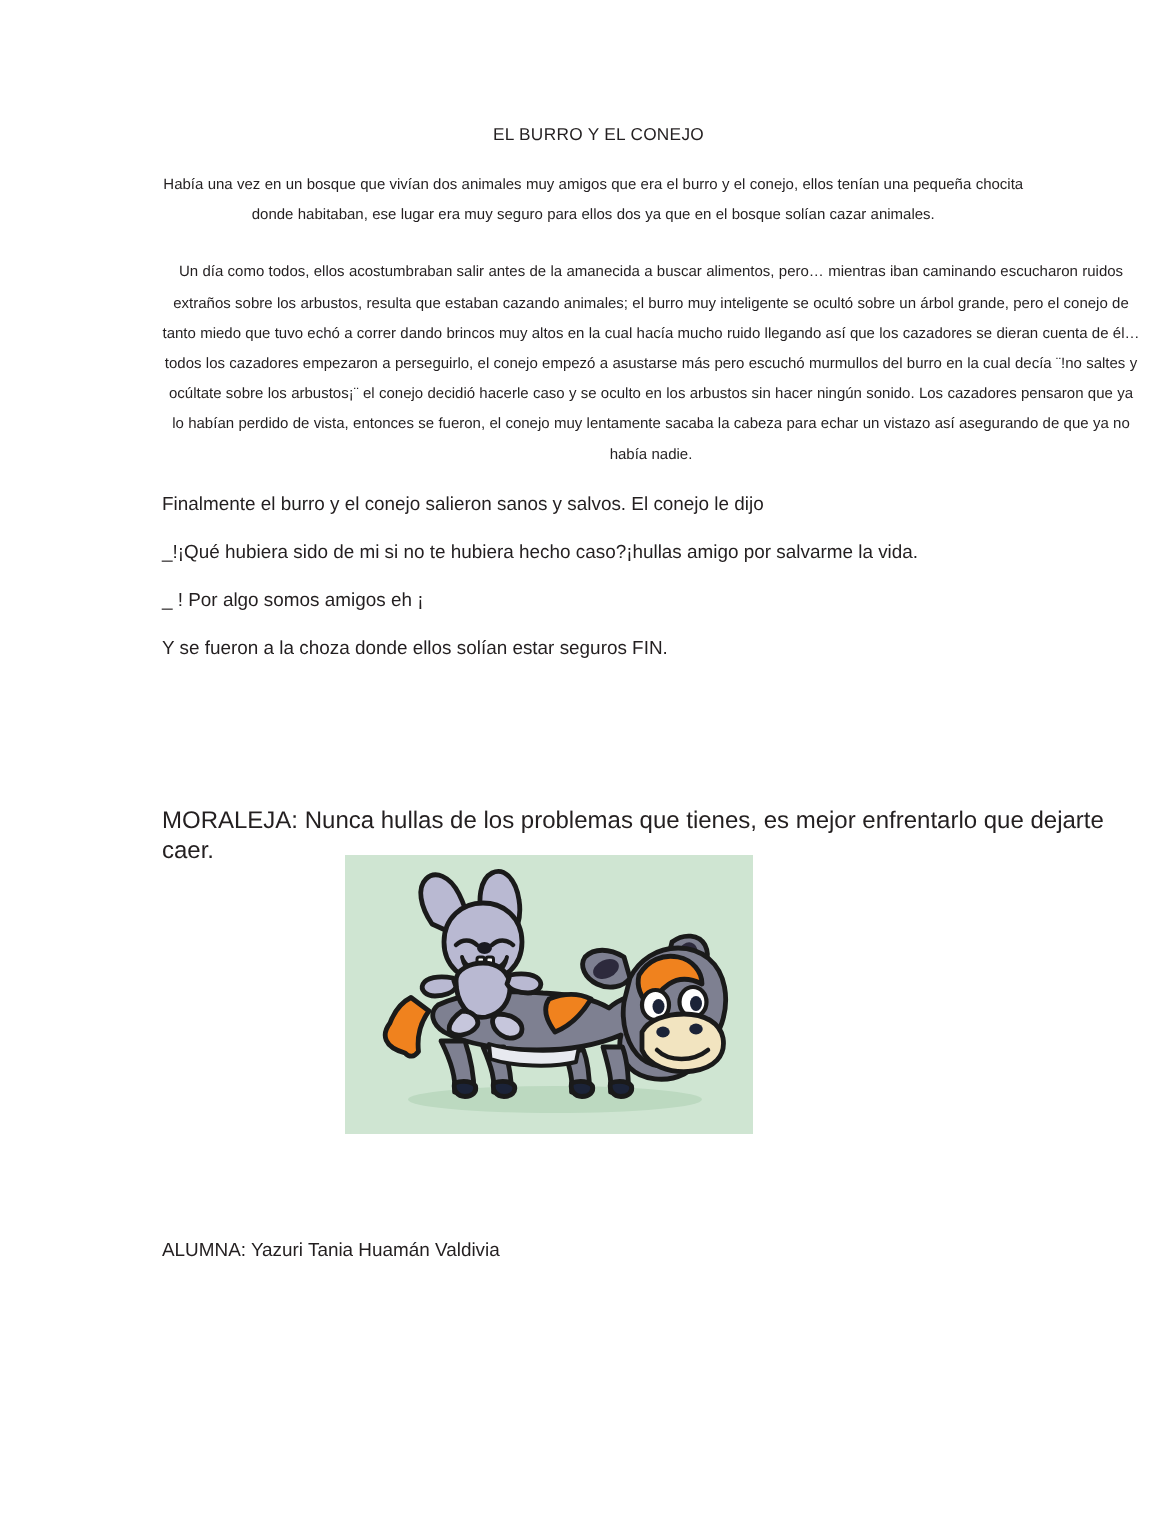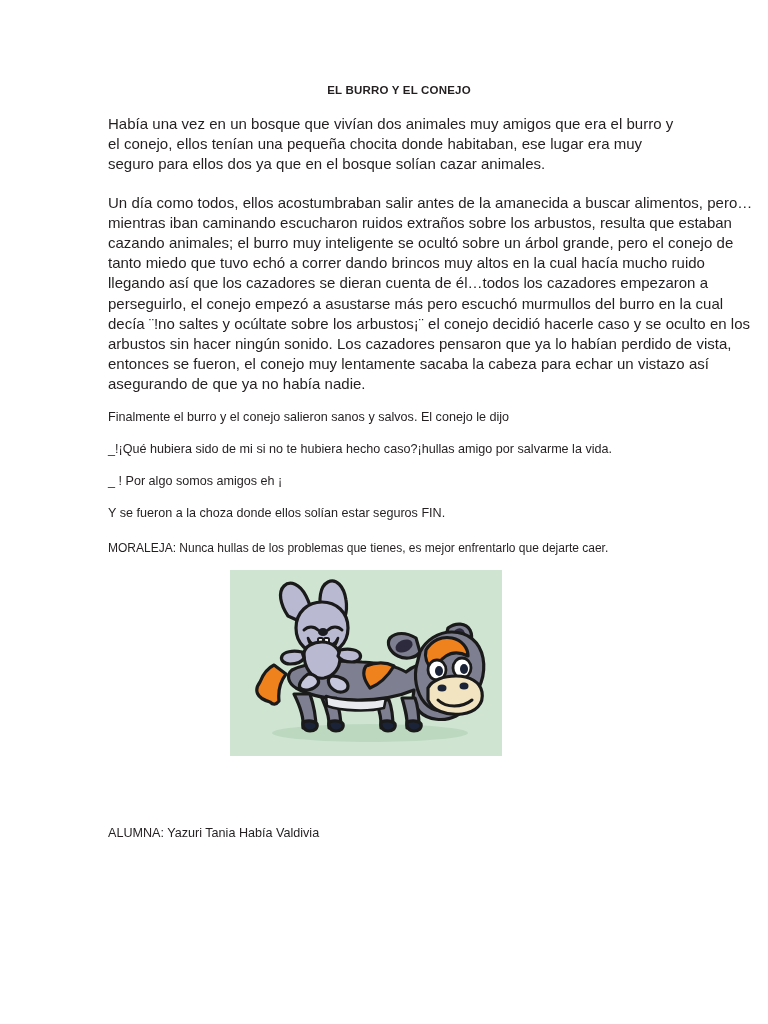--- a/index.html
+++ b/index.html
@@ -23,46 +23,46 @@
     padding: 0;
   }
   .content {
     position: absolute;
     left: 108px;
     top: 84px;
     width: 652px;
   }
   .doc-title {
     font-size: 11.5px;
-    font-weight: bold;
+    font-weight: normal;
     text-align: center;
     letter-spacing: 0.2px;
     margin: 0 0 14px 0;
     padding-right: 70px;
   }
   p.para {
-    font-size: 15px;
+    font-size: 10px;
     line-height: 20.2px;
     margin: 18px 0 12px 0;
-    text-align: left;
+    text-align: center;
     word-spacing: 0.1px;
   }
   p.para.narrow {
     width: 575px;
   }
   p.para.wide {
     width: 652px;
   }
   p.line {
     font-size: 12.6px;
     line-height: 20.2px;
     margin: 0 0 12px 0;
   }
   .moraleja {
-    font-size: 12px;
+    font-size: 16px;
     line-height: 20.2px;
     margin: 0;
     position: absolute;
     left: 108px;
     top: 538px;
     width: 640px;
   }
   .alumna {
     font-size: 12.6px;
     line-height: 20.2px;
@@ -180,15 +180,15 @@
 
         <path d="M72 82 C62 80 54 82 52 86 C50 90 54 94 60 94 C66 94 72 92 74 88 Z" fill="#b9b9d2"></path>
         <path d="M110 80 C120 78 128 80 130 84 C132 88 128 92 122 92 C116 92 110 90 108 86 Z" fill="#b9b9d2"></path>
 
         <path d="M78 104 C72 108 68 114 70 118 C74 122 84 120 88 114 C90 110 86 104 78 104 Z" fill="#c6c6dc"></path>
         <path d="M102 106 C110 106 118 110 118 116 C118 122 110 124 104 120 C98 116 96 108 102 106 Z" fill="#c6c6dc"></path>
       </g>
     </svg>
   </div>
 
-  <p class="alumna">ALUMNA: Yazuri Tania Había Valdivia</p>
+  <p class="alumna">ALUMNA: Yazuri Tania Huamán Valdivia</p>
 
 </div>
 
 </body></html>

